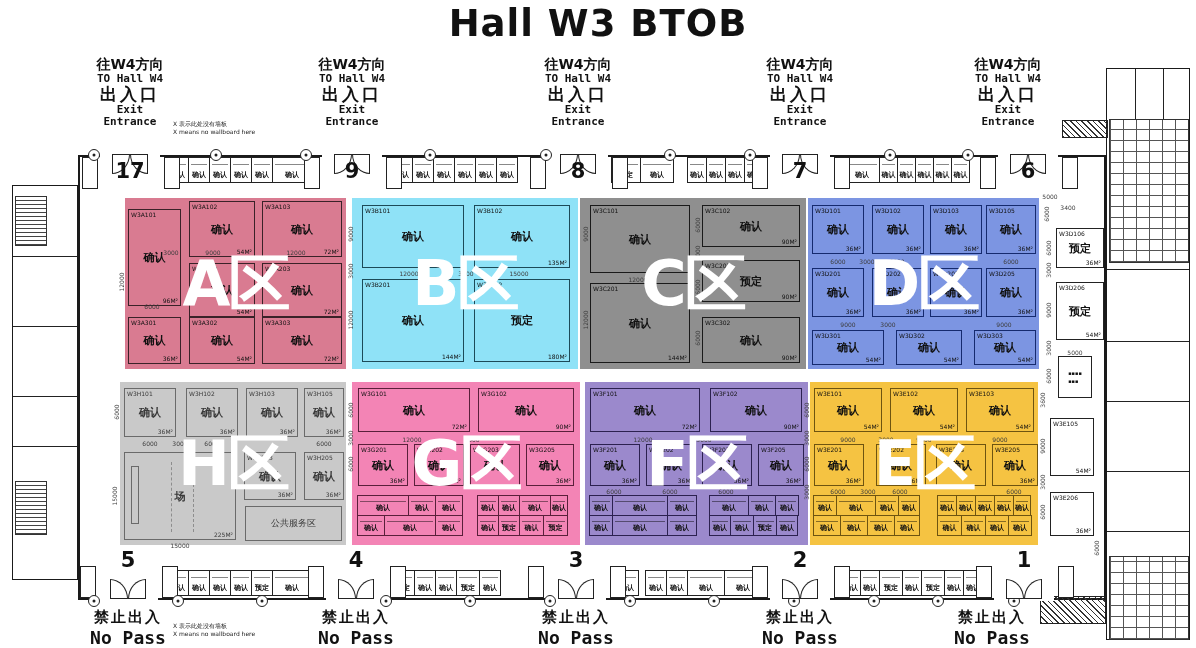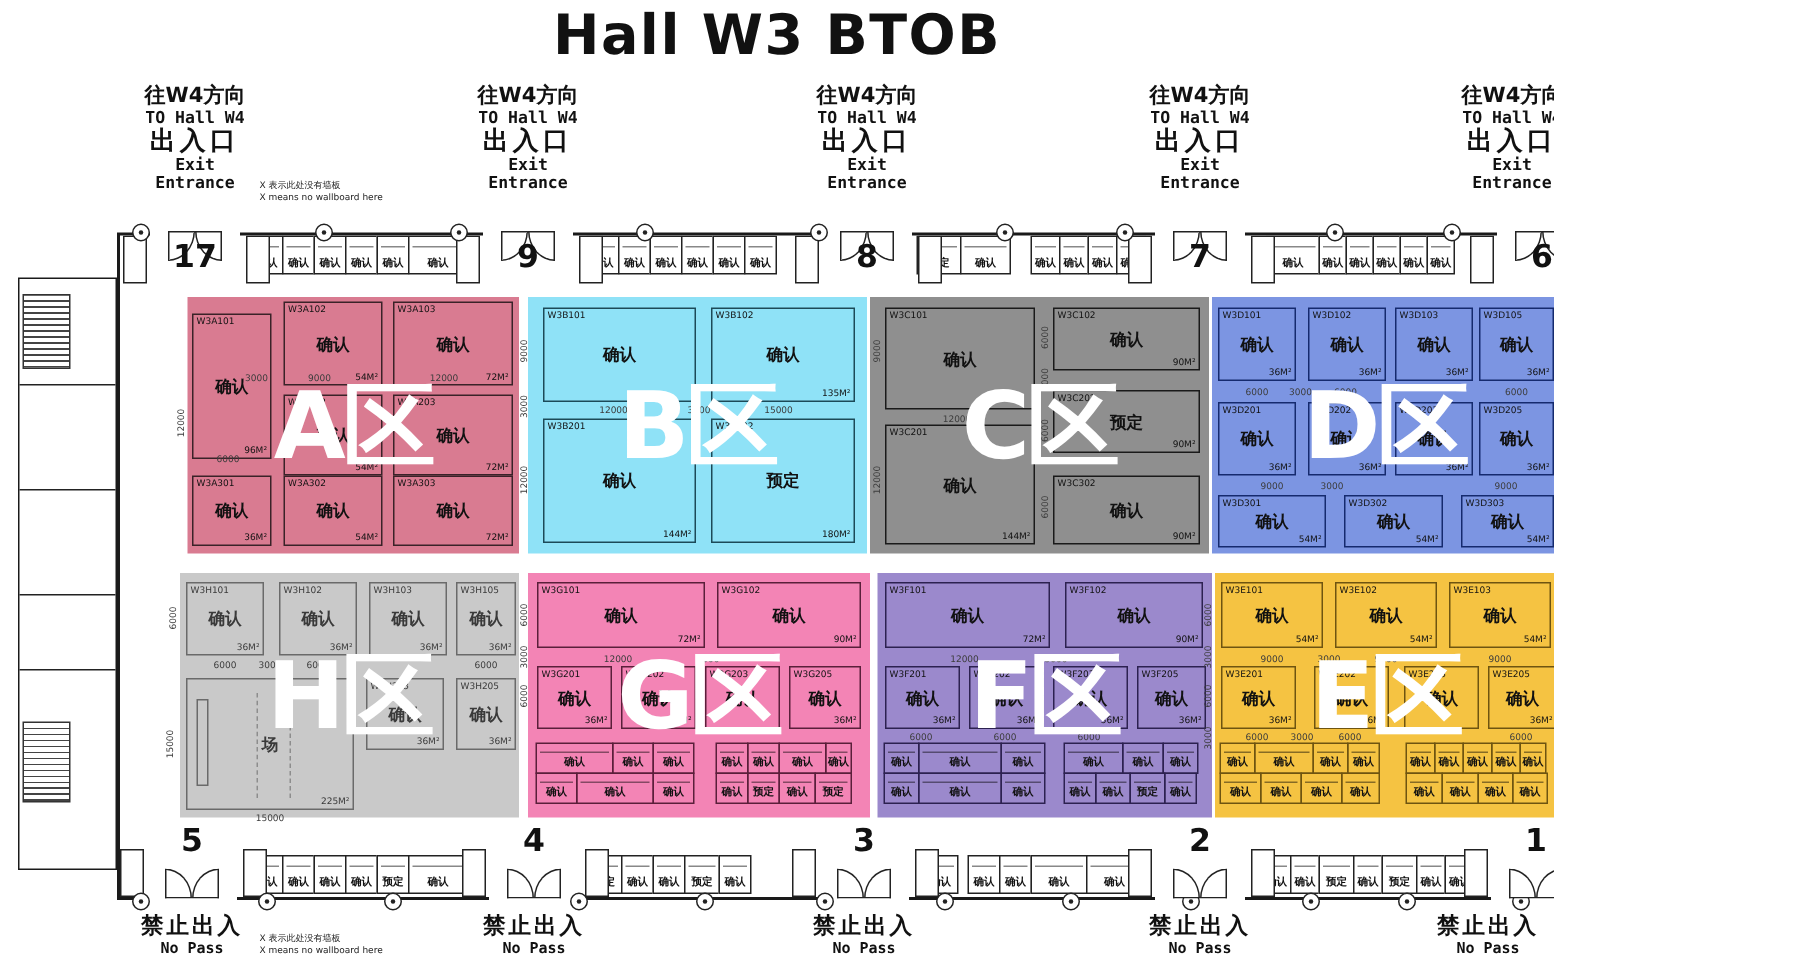--- a/index.html
+++ b/index.html
@@ -1,16 +1,16 @@
 <!DOCTYPE html>
 <html><head>
 <meta charset="utf-8">
 <style>
   html,body{margin:0;padding:0;background:#fff}
-  .canvas{position:relative;width:1036px;height:648px;background:#fff;overflow:hidden;
+  .canvas{position:relative;width:1196px;height:648px;background:#fff;overflow:hidden;
           font-family:"DejaVu Sans",sans-serif;color:#111}
   .abs{position:absolute}
   
   .title{position:absolute;left:0;right:0;top:2px;text-align:center;font-size:37px;font-weight:600;letter-spacing:1px}
   
   .hall{position:absolute;left:78px;top:155px;width:1028px;height:445px;border:2px solid #1a1a1a;box-sizing:border-box}
   .annex{position:absolute;border:1.5px solid #1a1a1a;box-sizing:border-box;background:#fff}
   .hline{position:absolute;left:0;right:0;border-top:1.2px solid #222}
   .vline{position:absolute;border-left:1.2px solid #222}
   .hatchv{position:absolute;border:1px solid #333;background:repeating-linear-gradient(0deg,#444 0 1px,transparent 1px 4px)}
@@ -27,21 +27,21 @@
   .dnum{position:absolute;font-size:21px;font-weight:700;text-align:center;z-index:4}
   .wmark{position:absolute;width:10px;height:10px;border:1.1px solid #222;border-radius:50%;background:#fff;z-index:2}
   .wmark::after{content:"";position:absolute;left:50%;top:50%;width:3px;height:3px;background:#222;border-radius:50%;transform:translate(-50%,-50%)}
   
   .exitlbl{position:absolute;text-align:center;line-height:1.12;z-index:1}
   .xl-cn{font-size:14px;font-weight:700}
   .xl-en{font-size:11px;font-weight:700;font-family:"DejaVu Sans Mono",monospace}
   .xl-cn2{font-size:17px;font-weight:700;letter-spacing:3px}
   .nopass{position:absolute;text-align:center;line-height:1.25}
   .np-cn{font-size:15px;font-weight:700;letter-spacing:2px}
-  .np-en{font-size:10px;font-weight:700;font-family:"DejaVu Sans Mono",monospace}
+  .np-en{font-size:18px;font-weight:700;font-family:"DejaVu Sans Mono",monospace}
   .note{position:absolute;font-size:6px;color:#222;line-height:1.4;white-space:nowrap}
   
   .zone{position:absolute}
   .zletter{position:absolute;inset:0;display:flex;align-items:center;justify-content:center;
            font-size:62px;font-weight:700;color:#fff;z-index:5;pointer-events:none;letter-spacing:-2px}
   .booth{position:absolute;border:1px solid rgba(0,0,0,.82);box-sizing:border-box}
   .freeb{background:#fff;border-color:#222}
   .bid{position:absolute;top:1px;left:2px;font-size:6px;white-space:nowrap;z-index:1}
   .bst{position:absolute;inset:0;display:flex;align-items:center;justify-content:center;font-size:11px;font-weight:700}
   .bsz{position:absolute;bottom:1px;right:2px;font-size:6px}
@@ -311,20 +311,23 @@
         <div class="booth" style="left: 124px; top: 70px; width: 52px; height: 48px; border-color: rgb(106, 106, 106);">
           <div class="bid">W3H203</div>
           <div class="bst">确认</div>
           <div class="bsz">36M²</div>
         </div>
         <div class="booth" style="left: 184px; top: 70px; width: 40px; height: 48px; border-color: rgb(106, 106, 106);">
           <div class="bid">W3H205</div>
           <div class="bst">确认</div>
           <div class="bsz">36M²</div>
         </div>
+        <div class="booth svcarea" style="left: 125px; top: 124px; width: 97px; height: 35px; border-color: rgb(106, 106, 106);">
+          <div class="bst" style="font-size: 9px;">公共服务区</div>
+        </div>
         <div class="dim" style="left: 30px; top: 58px;">6000</div>
         <div class="dim" style="left: 60px; top: 58px;">3000</div>
         <div class="dim" style="left: 92px; top: 58px;">6000</div>
         <div class="dim" style="left: 204px; top: 58px;">6000</div>
         <div class="dim" style="left: 60px; top: 160px;">15000</div>
         <div class="dim vdim" style="left: -4px; top: 30px;">6000</div>
         <div class="dim vdim" style="left: -6px; top: 114px;">15000</div>
         <div class="zletter">H区</div>
       </div>
       <div class="zone" style="left: 352px; top: 382px; width: 228px; height: 163px; background: rgb(243, 132, 181);">

